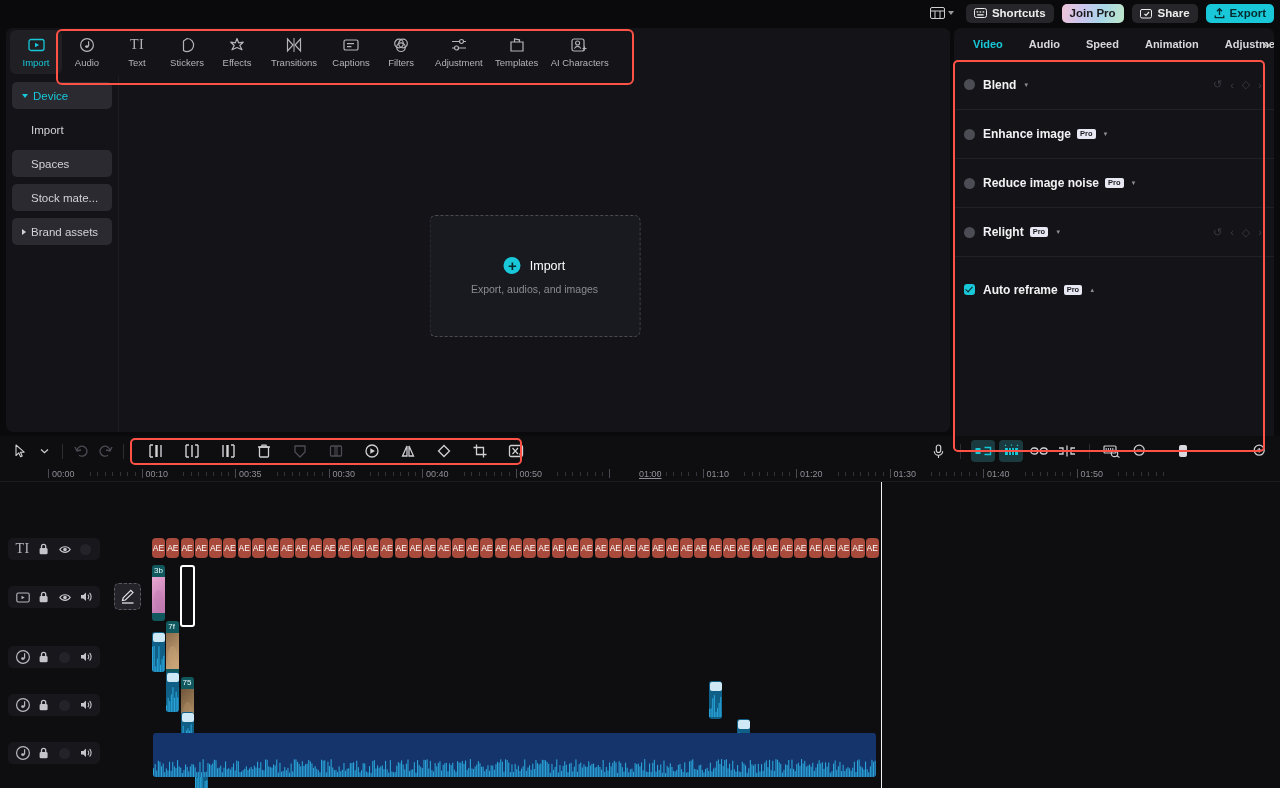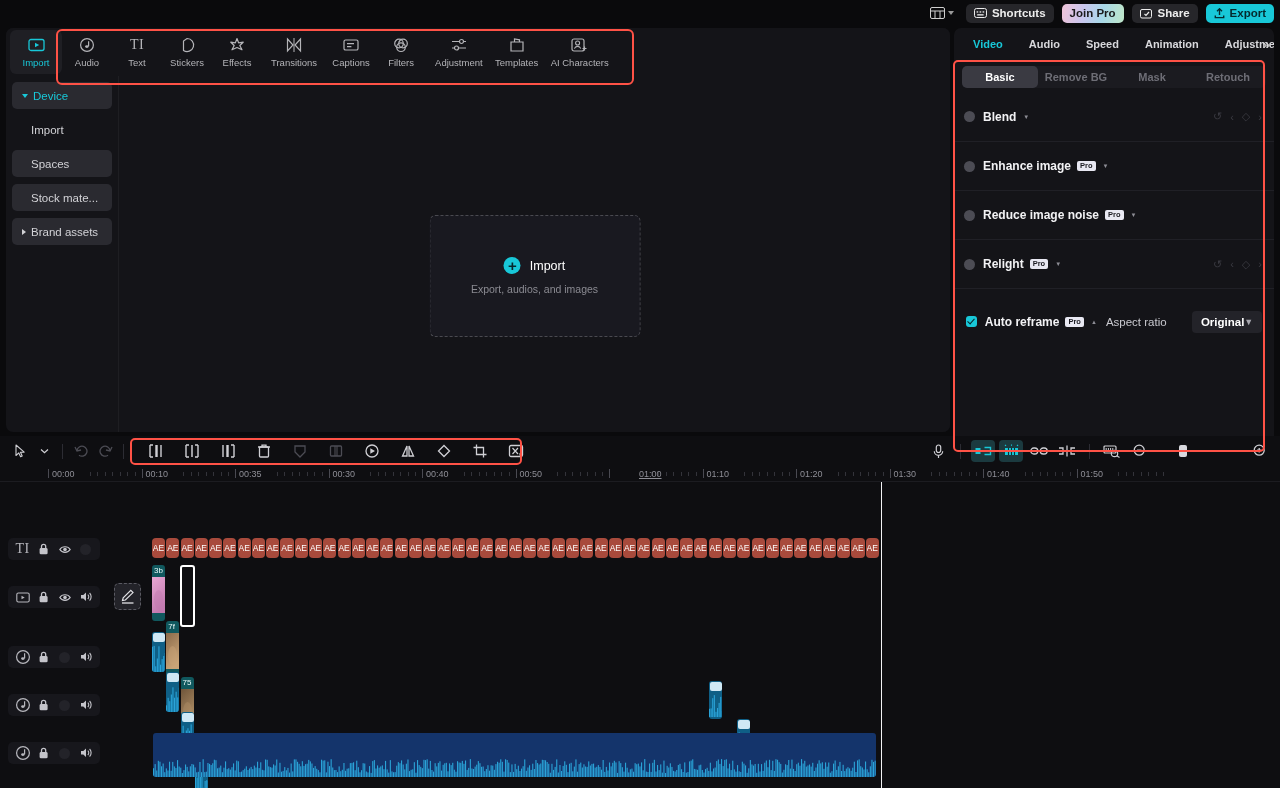--- a/index.html
+++ b/index.html
@@ -134,21 +134,21 @@
     border:solid #06282d; border-width:0 1.6px 1.6px 0; transform:rotate(42deg);
   }
   .plabel { font-size:12px; color:#f2f2f4; font-weight:bold; }
   .pro-badge {
     display:inline-block; margin-left:6px; padding:0 3px; border-radius:2px;
     background:#e8e8f2; color:#1a1a20; font-size:7.5px; font-weight:bold;
     vertical-align:middle; line-height:10px; height:10px;
   }
   .chev { margin-left:7px; color:#8d8d95; font-size:9px; }
   .prow-right { position:absolute; right:12px; display:flex; align-items:center; gap:8px; color:#3b3b42; font-size:11px; }
-  .prow-tall { height:66px; flex-direction:row; align-items:stretch; justify-content:center; gap:9px; }
+  .prow-tall { height:66px; flex-direction:column; align-items:stretch; justify-content:center; gap:9px; }
   .prow-line { display:flex; align-items:center; }
   .aspect-row { display:flex; align-items:center; }
   .aspect-label { font-size:11.5px; color:#c9c9cf; width:86px; }
   .aspect-sel {
     flex:1; height:22px; background:#232329; border-radius:4px;
     display:flex; align-items:center; justify-content:space-between;
     padding:0 9px; font-size:11.5px; color:#fff; font-weight:bold;
   }
   .aspect-sel .dn { color:#a6a6ae; font-size:9px; font-weight:normal;}
 
@@ -401,28 +401,20 @@
 
     <div class="props">
       <div class="prop-tabs" id="proptabs">
         <span class="ptab active">Video</span>
           <span class="ptab">Audio</span>
           <span class="ptab">Speed</span>
           <span class="ptab">Animation</span>
           <span class="ptab">Adjustment</span>
           <span class="ptab-more">»</span>
       </div>
-      <div class="seg-wrap">
-        <div class="seg" id="segbar">
-            <div class="seg-item active">Basic</div>
-            <div class="seg-item">Remove BG</div>
-            <div class="seg-item">Mask</div>
-            <div class="seg-item">Retouch</div>
-          </div>
-      </div>
       <div id="prows">
           <div class="prow">
             <div class="prow-line">
               <span class="chk"></span>
               <span class="plabel">Blend</span>
               <span class="chev" style="font-size: 6px;">▼</span>
               <span class="prow-right">
                 <span>↺</span>
                 <span>‹</span>
                 <span>◇</span>
@@ -459,27 +451,20 @@
                 <span>›</span>
               </span>
             </div>
           </div>
           <div class="prow prow-tall">
             <div class="prow-line">
               <span class="chk on"></span>
               <span class="plabel">Auto reframe</span>
               <span class="pro-badge">Pro</span>
               <span class="chev" style="font-size: 6px;">▲</span>
-            </div>
-            <div class="aspect-row">
-              <span class="aspect-label">Aspect ratio</span>
-              <div class="aspect-sel">
-                <span>Original</span>
-                <span class="dn">▼</span>
-              </div>
             </div>
           </div>
         </div>
     </div>
     <div class="props-hl"></div>
   </div>
 
   <div class="tl">
 
     <div class="tl-toolbar">

